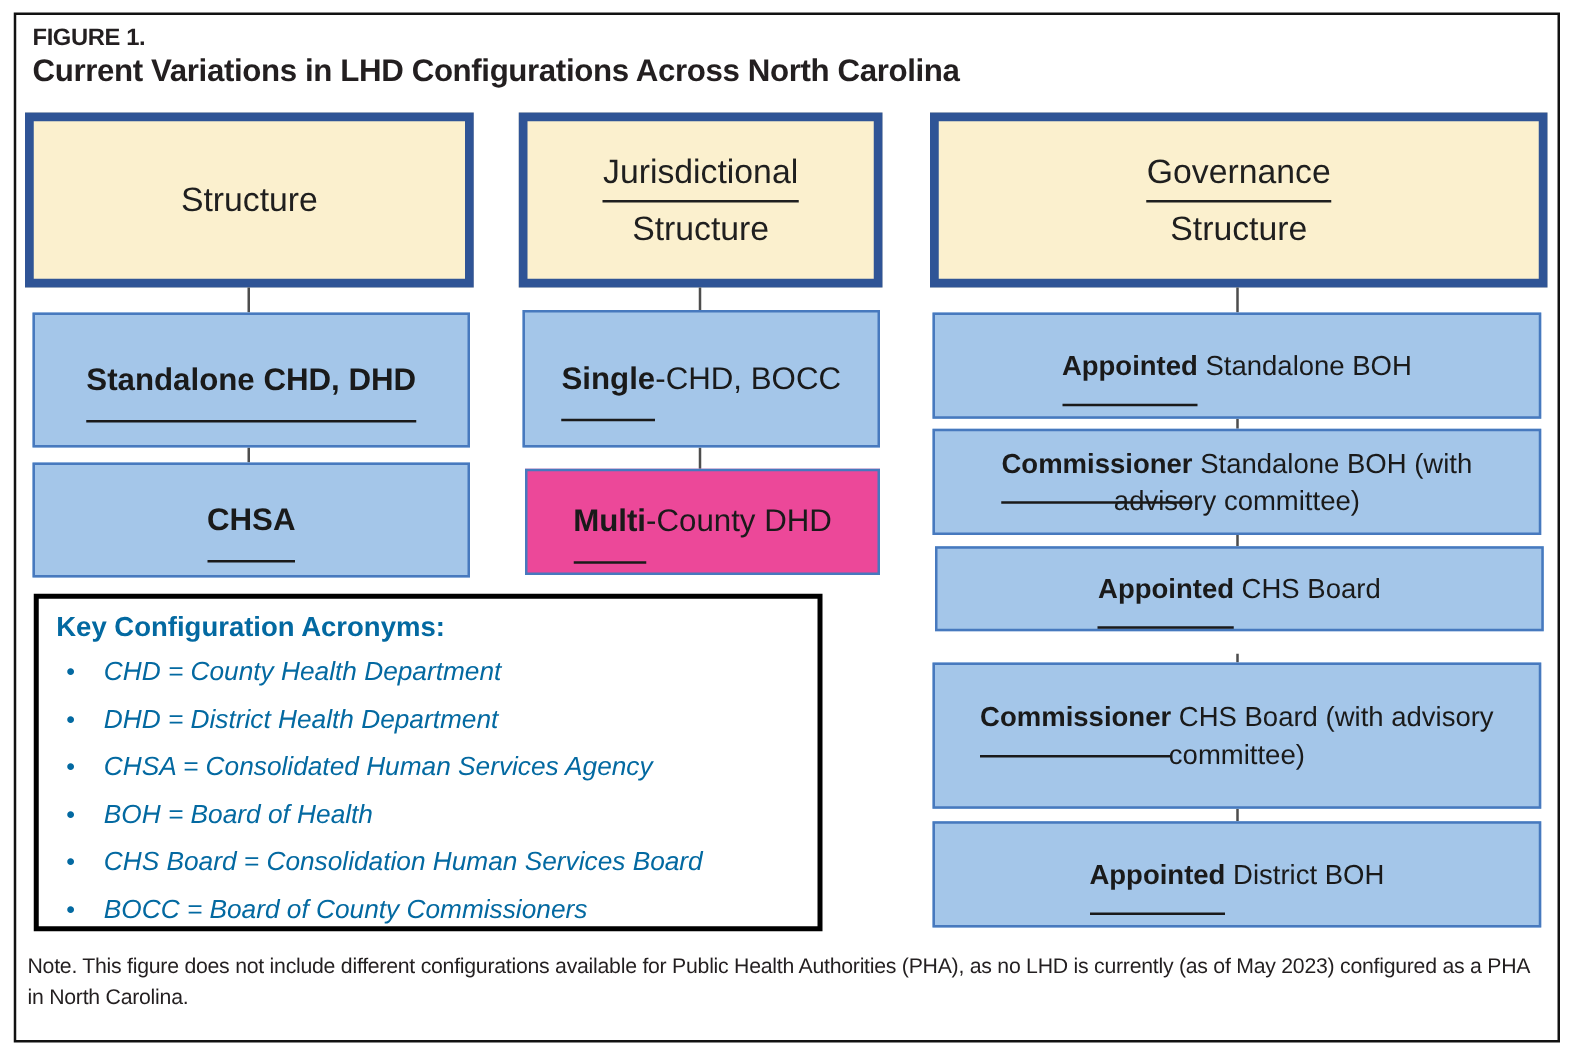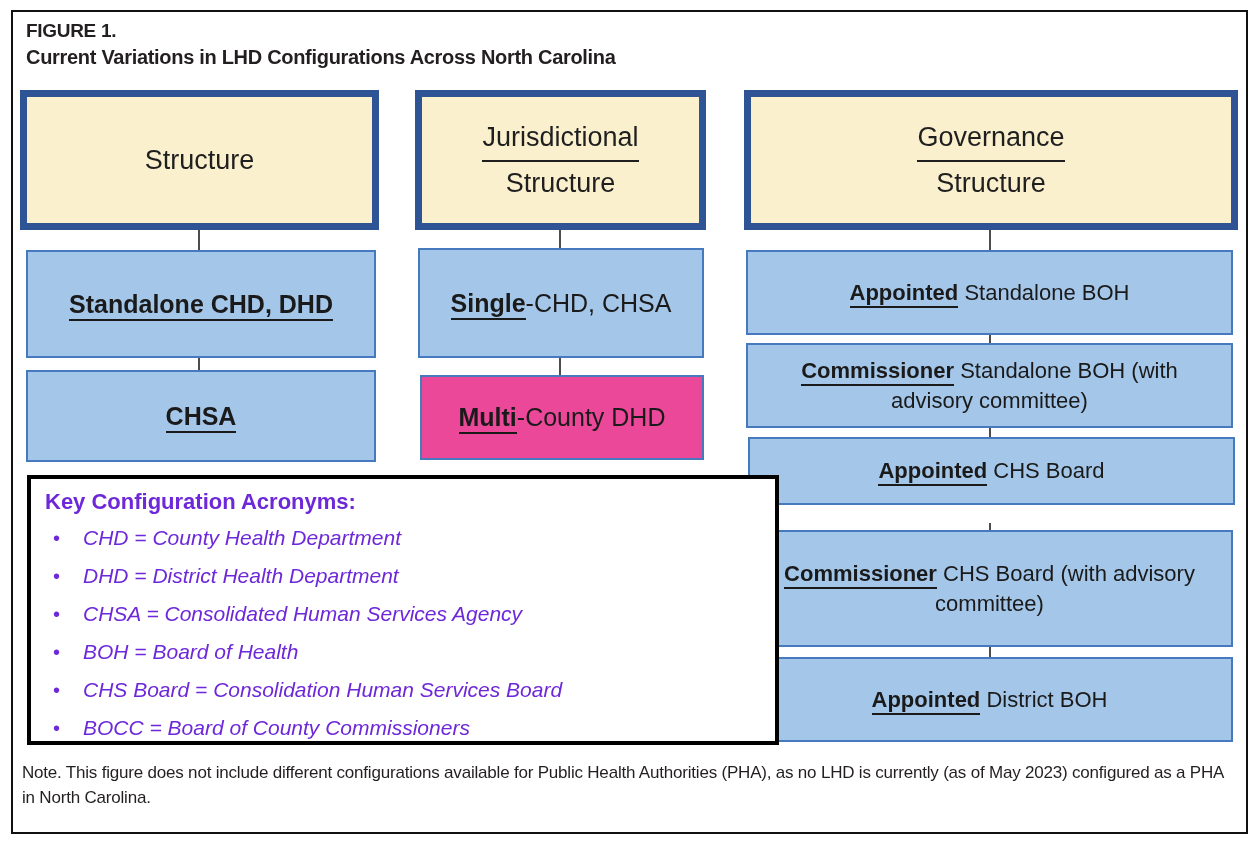--- a/index.html
+++ b/index.html
@@ -6,39 +6,39 @@
   .stage{
     position:relative;width:1258px;height:843px;background:#fff;
     font-family:"Liberation Sans",sans-serif;color:#1a1a1a;overflow:hidden;
   }
   .frame{
     position:absolute;left:11px;top:10px;width:1237px;height:824px;
     border:2px solid #111;box-sizing:border-box;background:#fff;
   }
   .title-block{position:absolute;left:26px;top:18px;color:#231f20;letter-spacing:-0.3px;}
   .fig-label{font-size:19px;font-weight:bold;line-height:26px;}
-  .fig-title{font-size:20px;font-weight:bold;line-height:27px;}
+  .fig-title{font-size:25px;font-weight:bold;line-height:27px;}
 
   .hdr{
     position:absolute;box-sizing:border-box;background:#FBF0CE;
     border:7px solid #2F5496;display:flex;flex-direction:column;
     align-items:center;justify-content:center;text-align:center;
     font-size:27px;line-height:43px;color:#1f1f1f;
   }
   .hdr .u{border-bottom:2px solid #1f1f1f;padding-bottom:1px;}
   .hdr-org{left:20px;top:90px;width:359px;height:140px;}
   .hdr-jur{left:415px;top:90px;width:291px;height:140px;}
   .hdr-gov{left:744px;top:90px;width:494px;height:140px;}
 
   .box{
     position:absolute;box-sizing:border-box;background:#A4C6E9;
     border:2px solid #4779BE;display:flex;align-items:center;justify-content:center;
     text-align:center;color:#1a1a1a;
   }
-  .box .lead{font-weight:bold;border-bottom:2px solid #1a1a1a;padding-bottom:1px;}
+  .box .lead{font-weight:bold;border-bottom:2px solid #1a1a1a;padding-bottom:18px;}
   .box-lg{font-size:25px;}
   .box-gov{font-size:22px;line-height:30px;padding:0 28px;}
   .fill-light{background:#ec4899;}
 
   .org-b1{left:26px;top:250px;width:350px;height:108px;}
   .org-b2{left:26px;top:370px;width:350px;height:92px;}
   .jur-b1{left:418px;top:248px;width:286px;height:110px;}
   .jur-b2{left:420px;top:375px;width:284px;height:85px;}
   .gov-b1{left:746px;top:250px;width:487px;height:85px;}
   .gov-b2{left:746px;top:343px;width:487px;height:85px;}
@@ -51,23 +51,23 @@
   .c1b{left:198px;top:358px;height:12px;}
   .c2a{left:559px;top:230px;height:18px;}
   .c2b{left:559px;top:358px;height:17px;}
   .c3a{left:989px;top:230px;height:20px;}
   .c3b{left:989px;top:335px;height:8px;}
   .c3c{left:989px;top:428px;height:9px;}
   .c3d{left:989px;top:523px;height:7px;}
   .c3e{left:989px;top:647px;height:10px;}
 
   .keybox{
-    position:absolute;left:27px;top:475px;width:752px;height:270px;
+    position:absolute;left:27px;top:475px;width:631px;height:270px;
     box-sizing:border-box;border:4px solid #000;background:#fff;
-    padding:8px 14px;color:#6d28d9;
+    padding:8px 14px;color:#0369a1;
   }
   .key-title{font-size:22px;font-weight:bold;line-height:30px;margin-bottom:2px;}
   .keybox ul{list-style:none;margin:0;padding:0;}
   .keybox li{
     position:relative;font-style:italic;font-size:21px;line-height:38px;
     padding-left:38px;white-space:nowrap;
   }
   .keybox li::before{
     content:"\2022";position:absolute;left:8px;top:0;
     font-style:normal;font-size:20px;
@@ -111,21 +111,21 @@
   <div class="conn c3e"></div>
 
   <div class="box box-lg org-b1">
     <span><span class="lead">Standalone CHD, DHD</span><span></span></span>
   </div>
   <div class="box box-lg org-b2">
     <span><span class="lead">CHSA</span><span></span></span>
   </div>
 
   <div class="box box-lg jur-b1">
-    <span><span class="lead">Single</span><span>-CHD, CHSA</span></span>
+    <span><span class="lead">Single</span><span>-CHD, BOCC</span></span>
   </div>
   <div class="box box-lg jur-b2 fill-light">
     <span><span class="lead">Multi</span><span>-County DHD</span></span>
   </div>
 
   <div class="box box-gov gov-b1">
     <span><span class="lead">Appointed</span><span> Standalone BOH</span></span>
   </div>
   <div class="box box-gov gov-b2">
     <span><span class="lead">Commissioner</span><span> Standalone BOH (with advisory committee)</span></span>

